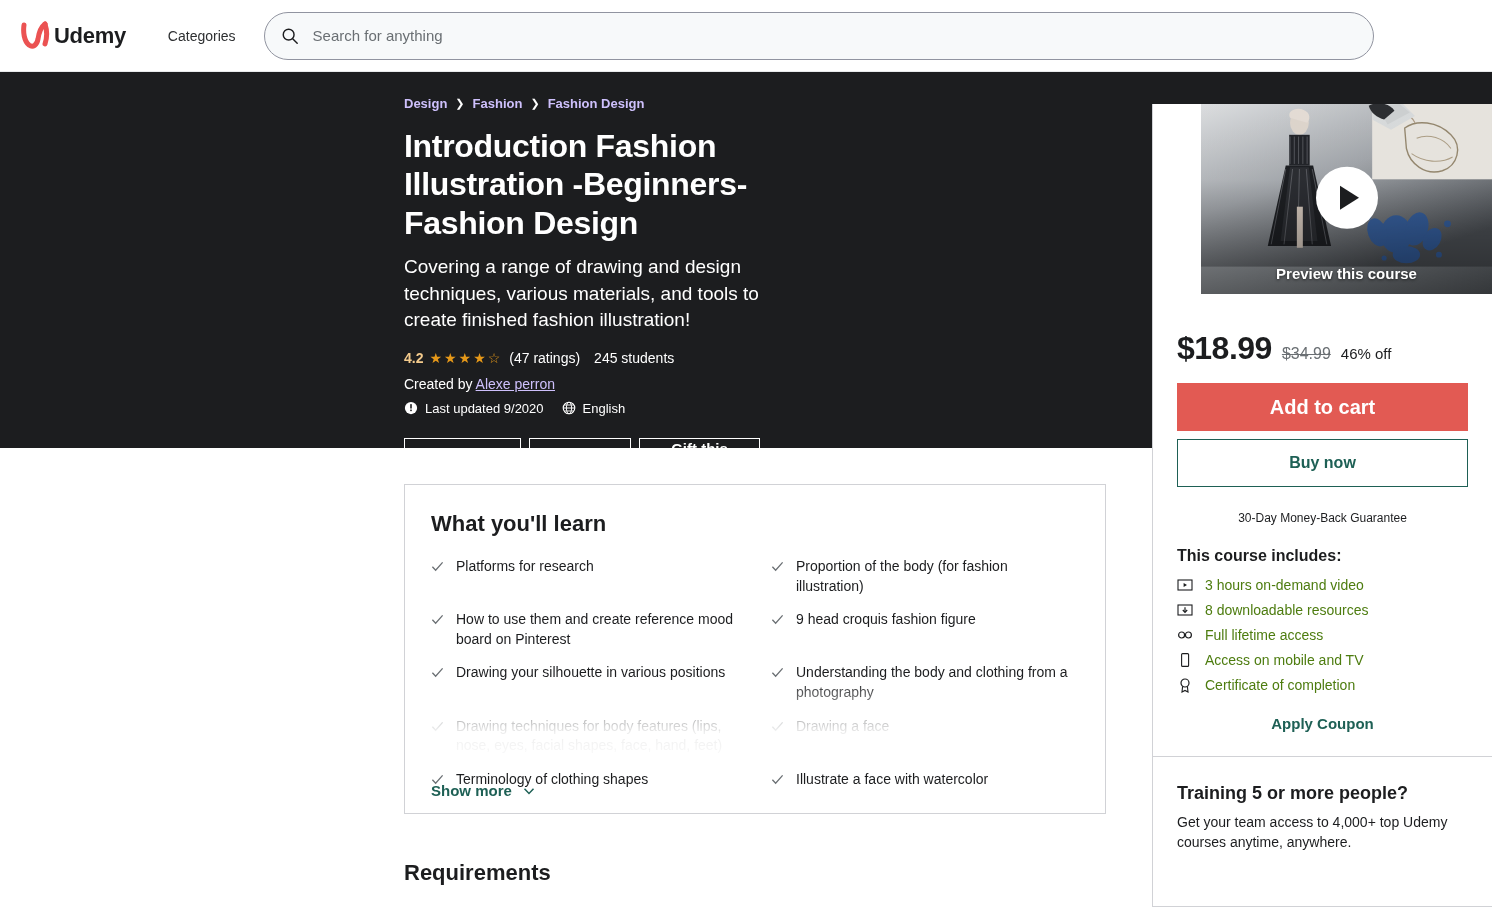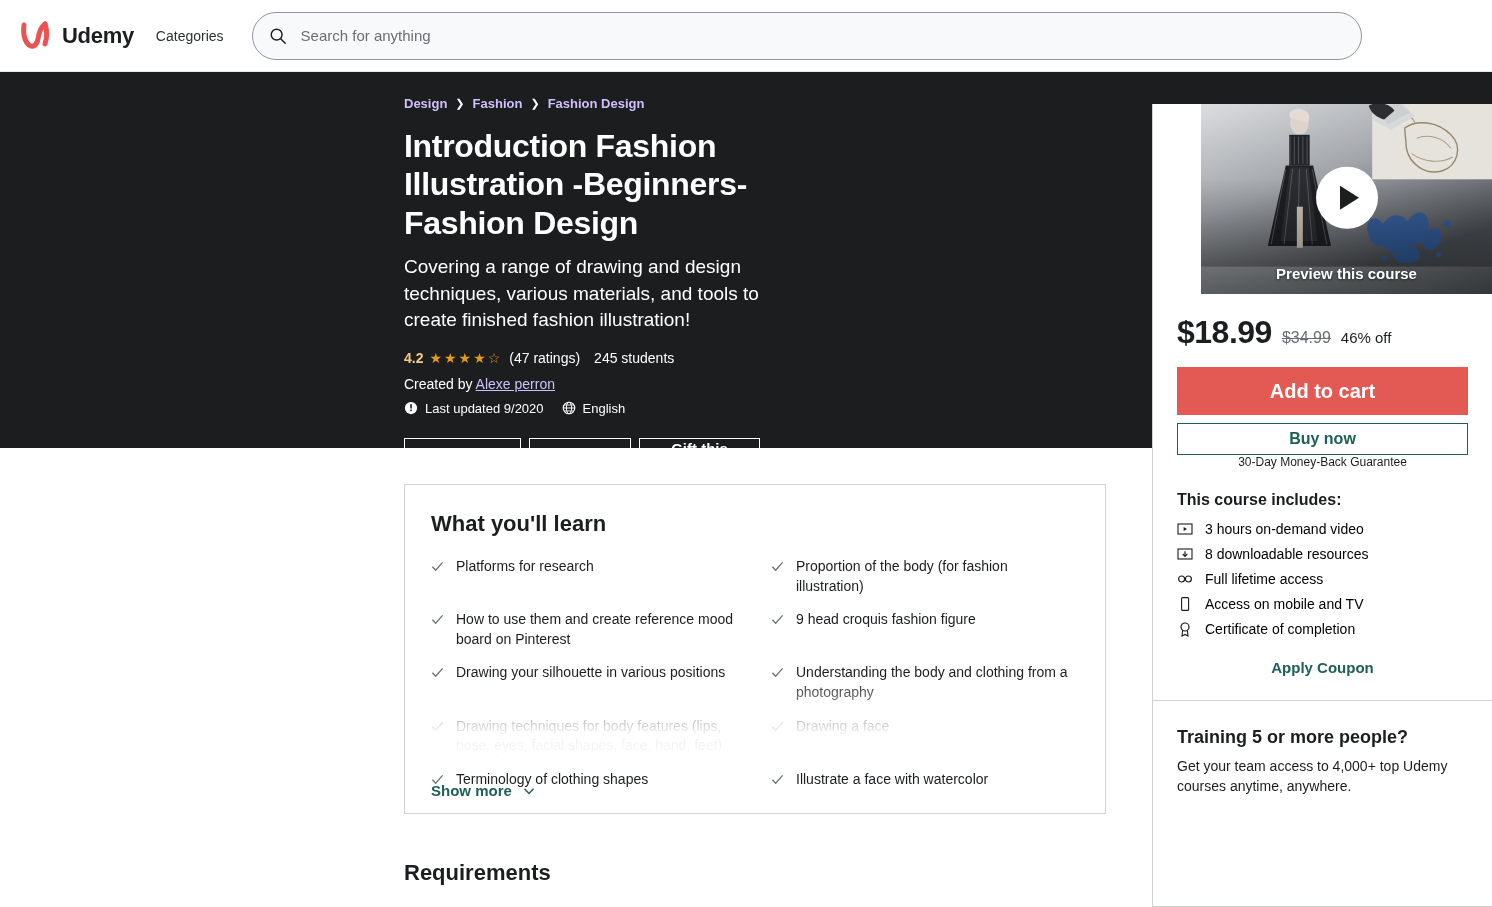--- a/index.html
+++ b/index.html
@@ -18,23 +18,22 @@
     background: #ffffff;
     display: flex;
     align-items: center;
     padding: 0 16px;
     border-bottom: 1px solid #e8e9eb;
     position: relative;
   }
   .logo-wrap {
     display: flex;
     align-items: center;
-    gap: 8px;
     padding-left: 4px;
-    margin-right: 12px;
+    margin-right: 32px;
   }
   .logo-mark { width: 34px; height: 30px; display: block; }
   .logo-text {
     font-size: 22px;
     font-weight: 700;
     letter-spacing: -0.3px;
     color: #1c1d1f;
   }
   .nav-categories {
     font-size: 14px;
@@ -189,63 +188,63 @@
   }
   .vp-label {
     position: absolute;
     bottom: 12px; left: 0; right: 0;
     text-align: center;
     color: #ffffff;
     font-size: 15px;
     font-weight: 700;
     text-shadow: 0 1px 3px rgba(0,0,0,0.6);
   }
-  .sidebar-body { padding: 20px 24px 0 24px; }
+  .sidebar-body { padding: 36px 24px 0 24px; }
   .price-row { display: flex; align-items: baseline; gap: 10px; margin-bottom: 16px; }
   .price-current { font-size: 32px; font-weight: 700; letter-spacing: -0.5px; }
   .price-original { font-size: 16px; color: #6a6f73; text-decoration: line-through; }
   .price-discount { font-size: 15px; color: #1c1d1f; }
   .btn-cart {
     width: 100%;
     height: 48px;
     background: #e25a53;
     border: 1px solid #e25a53;
     color: #ffffff;
     font-family: "Liberation Sans", sans-serif;
     font-size: 20px;
     font-weight: 700;
     cursor: pointer;
     margin-bottom: 8px;
   }
   .btn-buy {
     width: 100%;
-    height: 32px;
+    height: 48px;
     background: #ffffff;
     border: 1px solid #1e6055;
     color: #1e6055;
     font-family: "Liberation Sans", sans-serif;
     font-size: 16px;
     font-weight: 700;
     cursor: pointer;
-    margin-bottom: 0;
+    margin-bottom: 24px;
   }
   .guarantee {
     text-align: center;
     font-size: 12px;
     color: #1c1d1f;
     margin-bottom: 22px;
   }
   .includes-title { font-size: 16px; font-weight: 700; margin-bottom: 12px; }
   .includes-list { list-style: none; }
   .includes-list li {
     display: flex;
     align-items: center;
     gap: 12px;
     font-size: 14px;
-    color: #000000;
+    color: #4d7c0f;
     margin-bottom: 9px;
   }
   .inc-icon { width: 16px; height: 16px; flex: none; color: #1c1d1f; }
   .apply-coupon {
     display: block;
     text-align: center;
     color: #1e6055;
     font-size: 15px;
     font-weight: 700;
     text-decoration: none;

